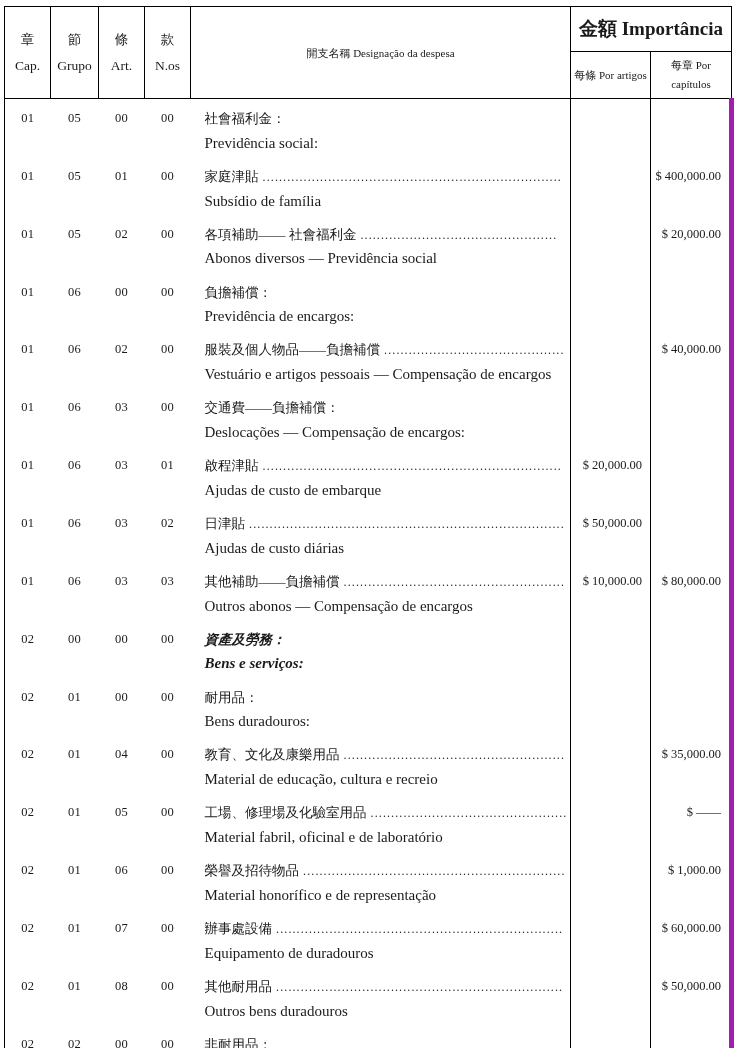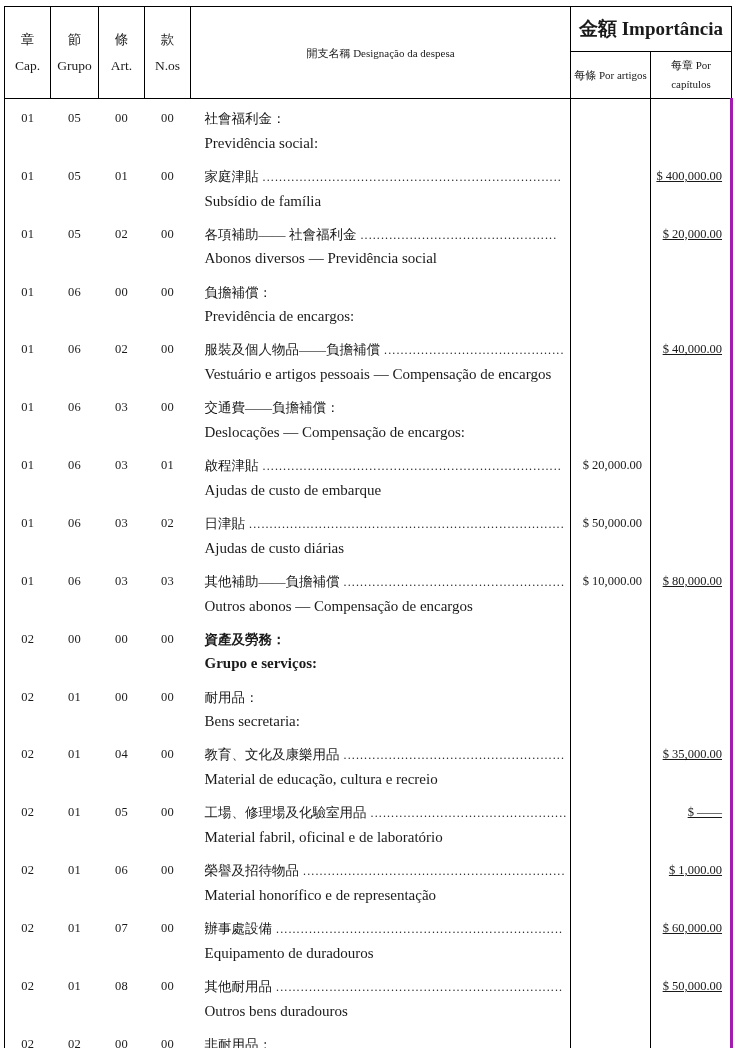--- a/index.html
+++ b/index.html
@@ -68,21 +68,21 @@
     line-height: 2.0;
   }
 
   
   tbody td {
     border: none;
     padding: 0;
     vertical-align: top;
   }
   .side-border-left  { border-left: 1px solid #000; }
-  .side-border-right { border-right: 3px solid #a21caf; text-decoration: underline; }
+  .side-border-right { border-right: 5px solid #a21caf; }
 
   tr.entry td {
     padding-top: 9px;
     padding-bottom: 1px;
   }
   td.code {
     text-align: center;
     font-size: 12.5px;
     line-height: 1.68;
     letter-spacing: 0.2px;
@@ -96,21 +96,21 @@
     overflow: hidden;
   }
   td.desig .cn {
     display: block;
     font-size: 13.5px;
   }
   td.desig .pt {
     display: block;
     font-size: 15px;
   }
-  td.desig.bold .cn, td.desig.bold .pt { font-weight: bold; }
+  td.desig.bold .cn, td.desig.bold .pt { font-weight: bold; font-style: italic; }
   .leader {
     letter-spacing: 1.1px;
     font-size: 12px;
     color: #2a2a2a;
   }
   td.amount {
     text-align: right;
     padding-right: 8px;
     font-size: 12.5px;
     line-height: 1.68;
@@ -323,37 +323,37 @@
             <span class="val">$ 80,000.00</span>
           </td>
         </tr>
         <tr class="entry">
           <td class="code side-border-left">02</td>
           <td class="code">00</td>
           <td class="code">00</td>
           <td class="code">00</td>
           <td class="desig bold">
             <span class="cn">資產及勞務：</span>
-            <span class="pt">Grupo e serviços:</span>
+            <span class="pt">Bens e serviços:</span>
           </td>
           <td class="amount side-border-left">
             <span class="val"></span>
           </td>
           <td class="amount side-border-left side-border-right">
             <span class="val"></span>
           </td>
         </tr>
         <tr class="entry">
           <td class="code side-border-left">02</td>
           <td class="code">01</td>
           <td class="code">00</td>
           <td class="code">00</td>
           <td class="desig">
             <span class="cn">耐用品：</span>
-            <span class="pt">Bens secretaria:</span>
+            <span class="pt">Bens duradouros:</span>
           </td>
           <td class="amount side-border-left">
             <span class="val"></span>
           </td>
           <td class="amount side-border-left side-border-right">
             <span class="val"></span>
           </td>
         </tr>
         <tr class="entry">
           <td class="code side-border-left">02</td>

